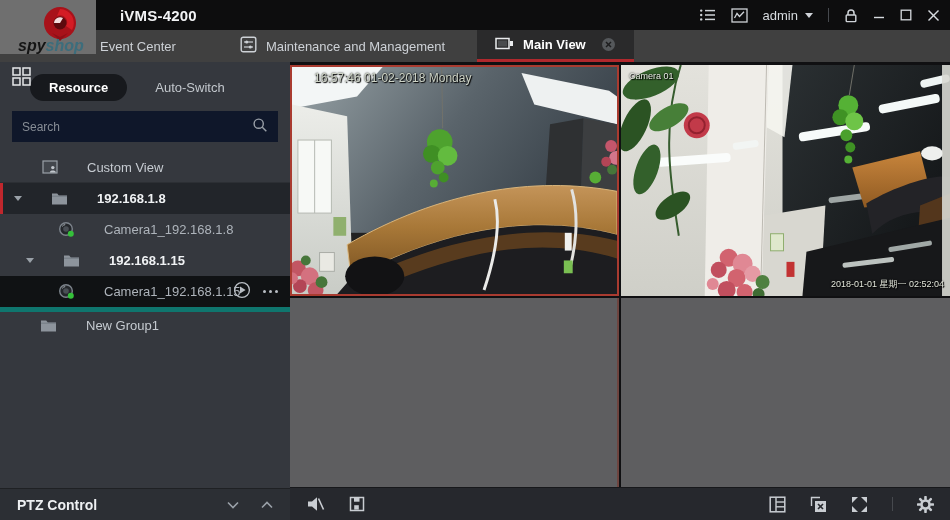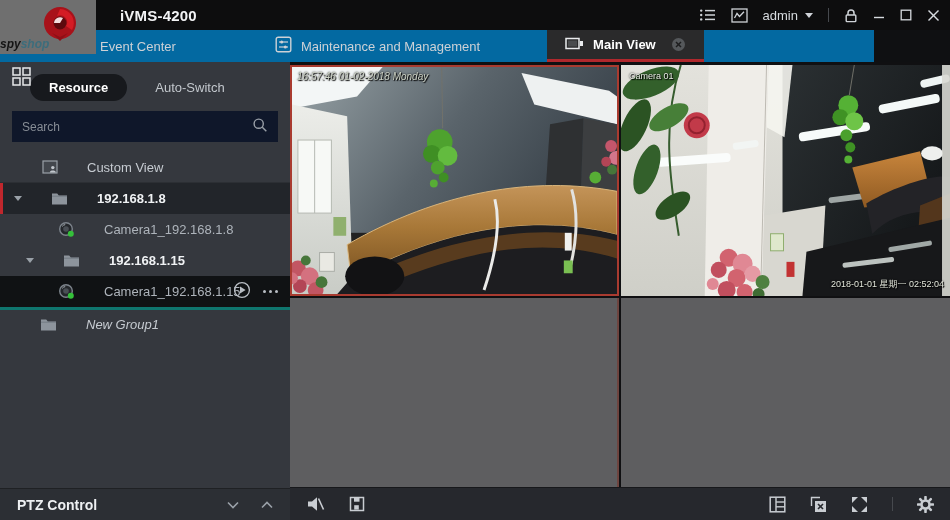--- a/index.html
+++ b/index.html
@@ -12,26 +12,26 @@
   
   .titlebar { position:absolute; left:0; top:0; width:950px; height:30px; background:#0d0d0e; }
   .app-title { position:absolute; left:120px; top:7px; font-size:15px; font-weight:bold; color:#f2f3f5; letter-spacing:.2px; }
   .tb-right { position:absolute; right:10px; top:0; height:30px; display:flex; align-items:center; gap:15px; }
   .tb-btn { display:flex; align-items:center; justify-content:center; }
   .user-chip { display:flex; align-items:center; gap:7px; font-size:13px; color:#d6dade; }
   .caret-down { width:0; height:0; border-left:4px solid transparent; border-right:4px solid transparent; border-top:5px solid #cfd3d8; }
   .vdiv { width:1px; height:14px; background:#46494e; }
   
   .wm-box { position:absolute; left:0; top:0; width:96px; height:54px; background:#6f6f6f; z-index:30; }
-  .wm-text { position:absolute; left:0; top:37px; z-index:31; font-size:12px; font-weight:bold; font-style:italic; }
+  .wm-text { position:absolute; left:18px; top:37px; z-index:31; font-size:16px; font-weight:bold; font-style:italic; }
   .wm-text .spy { color:#141414; }
   .wm-text .shop { color:#3c6d7c; }
   .logo { position:absolute; left:38px; top:3px; z-index:31; }
   
-  .tabbar { position:absolute; left:0; top:30px; width:874px; height:32px; background:#0369a1; display:flex; align-items:stretch;gap:35px; }
+  .tabbar { position:absolute; left:0; top:30px; width:950px; height:32px; background:#404040; display:flex; align-items:stretch; }
   .apps-btn { position:absolute; left:12px; top:37px; z-index:32; }
   .tab { display:flex; align-items:center; gap:9px; padding:0 18px; font-size:13px; color:#cdd1d6; }
   .tab-event { margin-left:55px; }
   .tab-maint { margin-left:28px; }
   .tab-main { margin-left:14px; background:#2a2a2b; border-bottom:3px solid #b0282d; font-weight:bold; color:#ffffff; }
   .tab-close { margin-left:6px; display:flex; }
   
   .sidebar { position:absolute; left:0; top:62px; width:290px; height:426px; background:#35383e; }
   .seg { display:flex; align-items:center; gap:28px; padding:12px 0 9px 30px; }
   .seg-resource { background:#17191d; border-radius:15px; padding:6px 19px; font-weight:bold; color:#ffffff; font-size:13px; }
@@ -46,36 +46,36 @@
   .r-g8 { background:#22252a; padding-left:14px; }
   .r-g8 .lbl, .r-g15 .lbl { font-weight:bold; color:#f0f2f4; }
   .redbar { position:absolute; left:0; top:0; width:3px; height:100%; background:#c0272d; }
   .r-cam { padding-left:58px; }
   .r-cam .lbl { color:#aeb4bb; }
   .r-g15 { padding-left:26px; }
   .r-cam15 { background:#101214; }
   .row-actions { position:absolute; right:12px; display:flex; align-items:center; gap:12px; }
   .dots { display:flex; gap:3px; }
   .dots i { width:3px; height:3px; border-radius:50%; background:#b9bec4; }
-  .r-new { padding-left:40px; border-top:3px solid #0f766e;font-style:italic; }
+  .r-new { padding-left:40px; border-top:5px solid #0f766e; }
   .tri { width:0; height:0; border-left:4.5px solid transparent; border-right:4.5px solid transparent; border-top:5.5px solid #9aa1a8; margin-right:9px; }
   .ficon { margin-right:0; display:flex; }
   .ptz { position:absolute; left:0; top:488px; width:290px; height:32px; background:#2c2f34; border-top:1px solid #1f2124; display:flex; align-items:center; padding:0 17px; }
   .ptz .lbl { font-weight:bold; color:#eef0f2; font-size:14px; flex:1; }
   .ptz .chev { margin-left:22px; display:flex; }
   
   .main { position:absolute; left:290px; top:62px; width:660px; height:458px; background:#101012; }
   .pane { position:absolute; overflow:hidden; }
   .p1 { left:0; top:3px; width:329px; height:231px; border:2px solid #a93b30; background:#222; }
   .p2 { left:331px; top:3px; width:329px; height:231px; background:#111; }
   .p3 { left:0; top:236px; width:329px; height:189px; background:#5e5e60; border-right:2px solid #6e4540; }
   .p4 { left:331px; top:236px; width:329px; height:189px; background:#5e5e60; }
   .scene { position:absolute; inset:0; width:100%; height:100%; }
   .osd { position:absolute; text-shadow:0 0 2px #000, 1px 1px 1px #000; white-space:nowrap; }
-  .osd-1time { left:5px; top:4px; font-size:10px; color:#cdd3c6;font-style:italic; }
+  .osd-1time { left:22px; top:4px; font-size:12px; color:#cdd3c6; }
   .osd-2name { left:8px; top:6px; font-size:9px; color:#e8ebe4; }
   .osd-2time { right:6px; bottom:5px; font-size:9px; color:#e2e6da; }
   
   .vtb { position:absolute; left:0; bottom:0; width:660px; height:33px; background:#26282d; border-top:1px solid #17181b; display:flex; align-items:center; padding:0 16px; gap:24px; }
   .vtb .spacer { flex:1; }
   .tool { display:flex; align-items:center; }
 </style>
 </head>
 <body>
 

